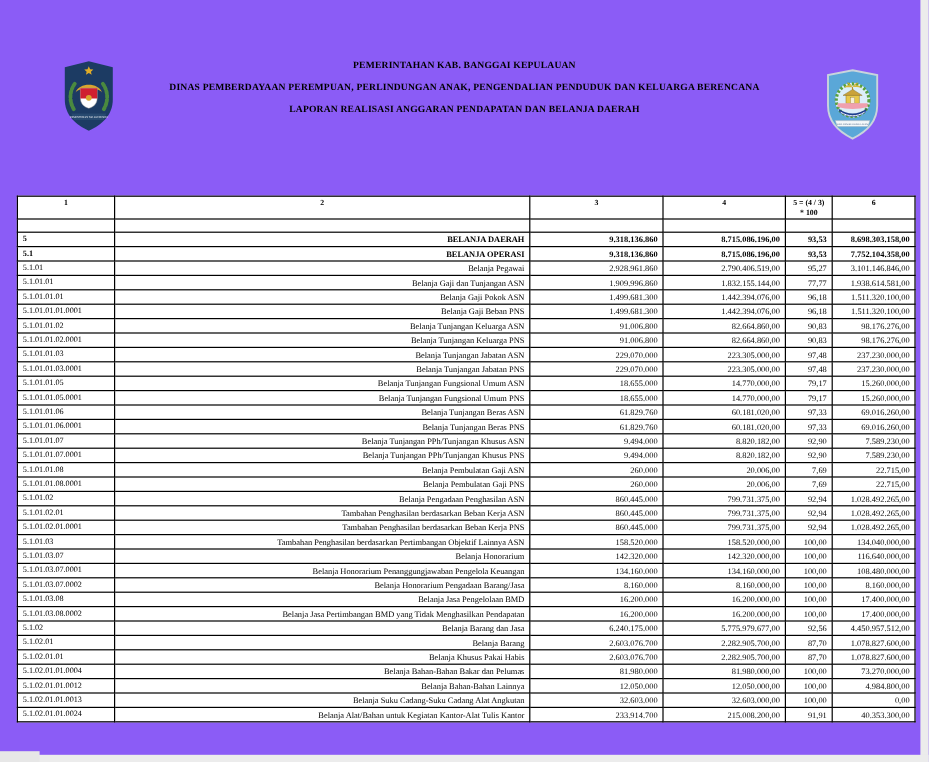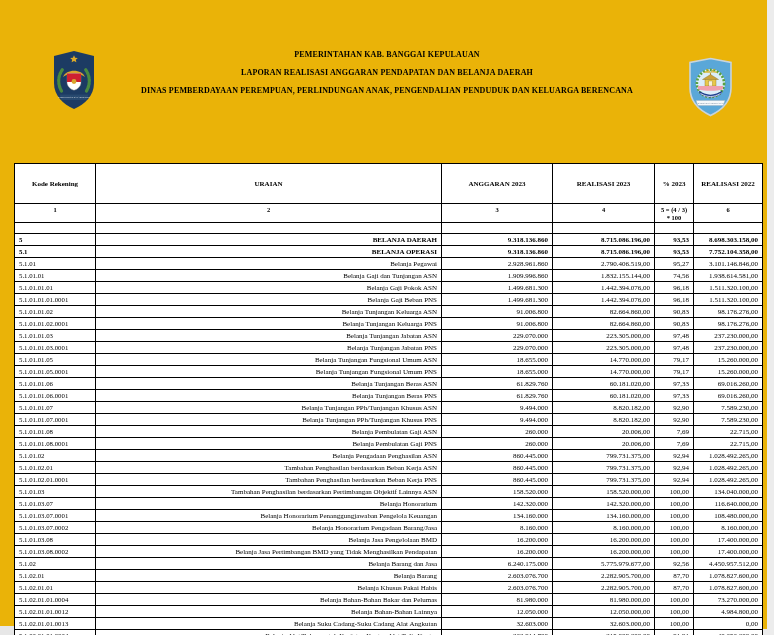--- a/index.html
+++ b/index.html
@@ -1,18 +1,18 @@
 <!DOCTYPE html>
 <html><head>
 <meta charset="utf-8">
 <style>
   * { margin:0; padding:0; box-sizing:border-box; }
   html,body { width:774px; height:635px; }
   body { background:#ffffff; font-family:"Liberation Serif", serif; color:#000; }
-  .page { position:relative; width:774px; height:635px; background:#eab308; overflow:hidden; }
+  .page { position:relative; width:774px; height:635px; background:#8b5cf6; overflow:hidden; }
 
   .edge-right { position:absolute; top:0; right:0; width:7px; height:635px; background:#ececec; }
   .edge-bottom { position:absolute; left:0; bottom:0; width:774px; height:6px; background:#ececec; }
   .edge-bottom-left { position:absolute; left:0; bottom:0; width:33px; height:9px; background:#e7e7e7; }
 
   .doc-header { position:absolute; top:46px; left:0; width:774px; text-align:center; }
   .doc-header .hline { font-size:8px; font-weight:bold; line-height:18px; letter-spacing:.15px; white-space:nowrap; }
 
   .logo { position:absolute; }
   .logo-left { left:52px; top:50px; width:44px; height:60px; }
@@ -47,22 +47,22 @@
     <path d="M11 27 C14 18.5 30 18.5 33 27 C29 22.5 15 22.5 11 27 Z" fill="#d9a62e"></path>
     <path d="M15 23.5 h14 v8.5 c0 4.2 -3 7.2 -7 8.3 c-4 -1.1 -7 -4.1 -7 -8.3 Z" fill="#ffffff" stroke="#8a8a8a" stroke-width="0.4"></path>
     <path d="M15 23.5 h14 v8.5 h-14 Z" fill="#cf2030"></path>
     <circle cx="22" cy="31.5" r="2.4" fill="#d9a62e"></circle>
     <path d="M7.5 44.5 L36.5 44.5 L34.5 50 L9.5 50 Z" fill="#27496f"></path>
     <text x="22" y="48.3" font-size="2.1" fill="#ffffff" text-anchor="middle" font-family="Liberation Serif, serif">KEMENTERIAN DALAM NEGERI</text>
   </svg>
 
   <div class="doc-header">
     <div class="hline">PEMERINTAHAN KAB. BANGGAI KEPULAUAN</div>
+    <div class="hline">DINAS PEMBERDAYAAN PEREMPUAN, PERLINDUNGAN ANAK, PENGENDALIAN PENDUDUK DAN KELUARGA BERENCANA</div>
     <div class="hline">LAPORAN REALISASI ANGGARAN PENDAPATAN DAN BELANJA DAERAH</div>
-    <div class="hline">DINAS PEMBERDAYAAN PEREMPUAN, PERLINDUNGAN ANAK, PENGENDALIAN PENDUDUK DAN KELUARGA BERENCANA</div>
   </div>
 
   <svg class="logo logo-right" viewBox="0 0 45 60">
     <path d="M22.5 1.5 L43 5.5 L43 31 C43 45 34 53 22.5 58.5 C11 53 2 45 2 31 L2 5.5 Z" fill="#5aa7d8" stroke="#c8d4dc" stroke-width="1.6"></path>
     <circle cx="22.5" cy="26.5" r="14.5" fill="#dceef9"></circle>
     <circle cx="22.5" cy="26.5" r="13.6" fill="none" stroke="#58a13f" stroke-width="2.6" stroke-dasharray="2 1.5"></circle>
     <path d="M22.3 15.5 l.9 7" stroke="#b98e2c" stroke-width="1" fill="none"></path>
     <path d="M22.5 15.5 c-3.5 -2.5 -6 -1.5 -7 0.5 c2.5 -0.5 5 -0.2 7 -0.5 Z" fill="#d8b93a"></path>
     <path d="M22.5 15.5 c3.5 -2.5 6 -1.5 7 0.5 c-2.5 -0.5 -5 -0.2 -7 -0.5 Z" fill="#d8b93a"></path>
     <path d="M22.5 15.8 c-1 -2.8 -3 -4 -5 -4 c1.5 1.2 3.5 2.8 5 4 Z" fill="#cfae32"></path>
@@ -80,28 +80,20 @@
   <table class="budget">
     <colgroup>
       <col style="width:81px">
         <col style="width:346px">
         <col style="width:111px">
       <col style="width:102px">
         <col style="width:39px">
         <col style="width:69px">
     </colgroup>
     <thead>
-      <tr>
-        <th>Kode Rekening</th>
-        <th>URAIAN</th>
-        <th>ANGGARAN 2023</th>
-        <th>REALISASI 2023</th>
-        <th>% 2023</th>
-        <th>REALISASI 2022</th>
-      </tr>
       <tr class="num-row">
         <td>1</td>
         <td>2</td>
         <td>3</td>
         <td>4</td>
         <td>5 = (4 / 3) * 100</td>
         <td>6</td>
       </tr>
       <tr class="empty-row">
         <td></td>
@@ -135,21 +127,21 @@
           <td class="num">2.928.961.860</td>
           <td class="num">2.790.406.519,00</td>
           <td class="num">95,27</td>
           <td class="num">3.101.146.846,00</td>
         </tr>
         <tr>
           <td class="cell-kode">5.1.01.01</td>
           <td class="cell-uraian">Belanja Gaji dan Tunjangan ASN</td>
           <td class="num">1.909.996.860</td>
           <td class="num">1.832.155.144,00</td>
-          <td class="num">74,56</td>
+          <td class="num">77,77</td>
           <td class="num">1.938.614.581,00</td>
         </tr>
         <tr>
           <td class="cell-kode">5.1.01.01.01</td>
           <td class="cell-uraian">Belanja Gaji Pokok ASN</td>
           <td class="num">1.499.681.300</td>
           <td class="num">1.442.394.076,00</td>
           <td class="num">96,18</td>
           <td class="num">1.511.320.100,00</td>
         </tr>

